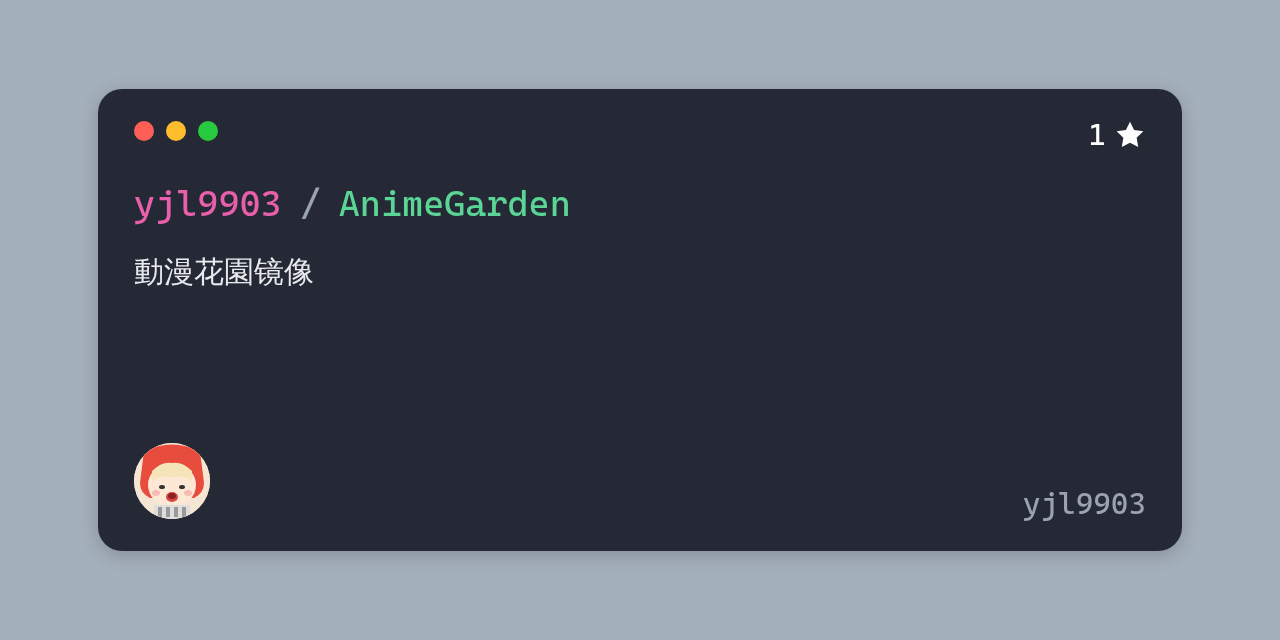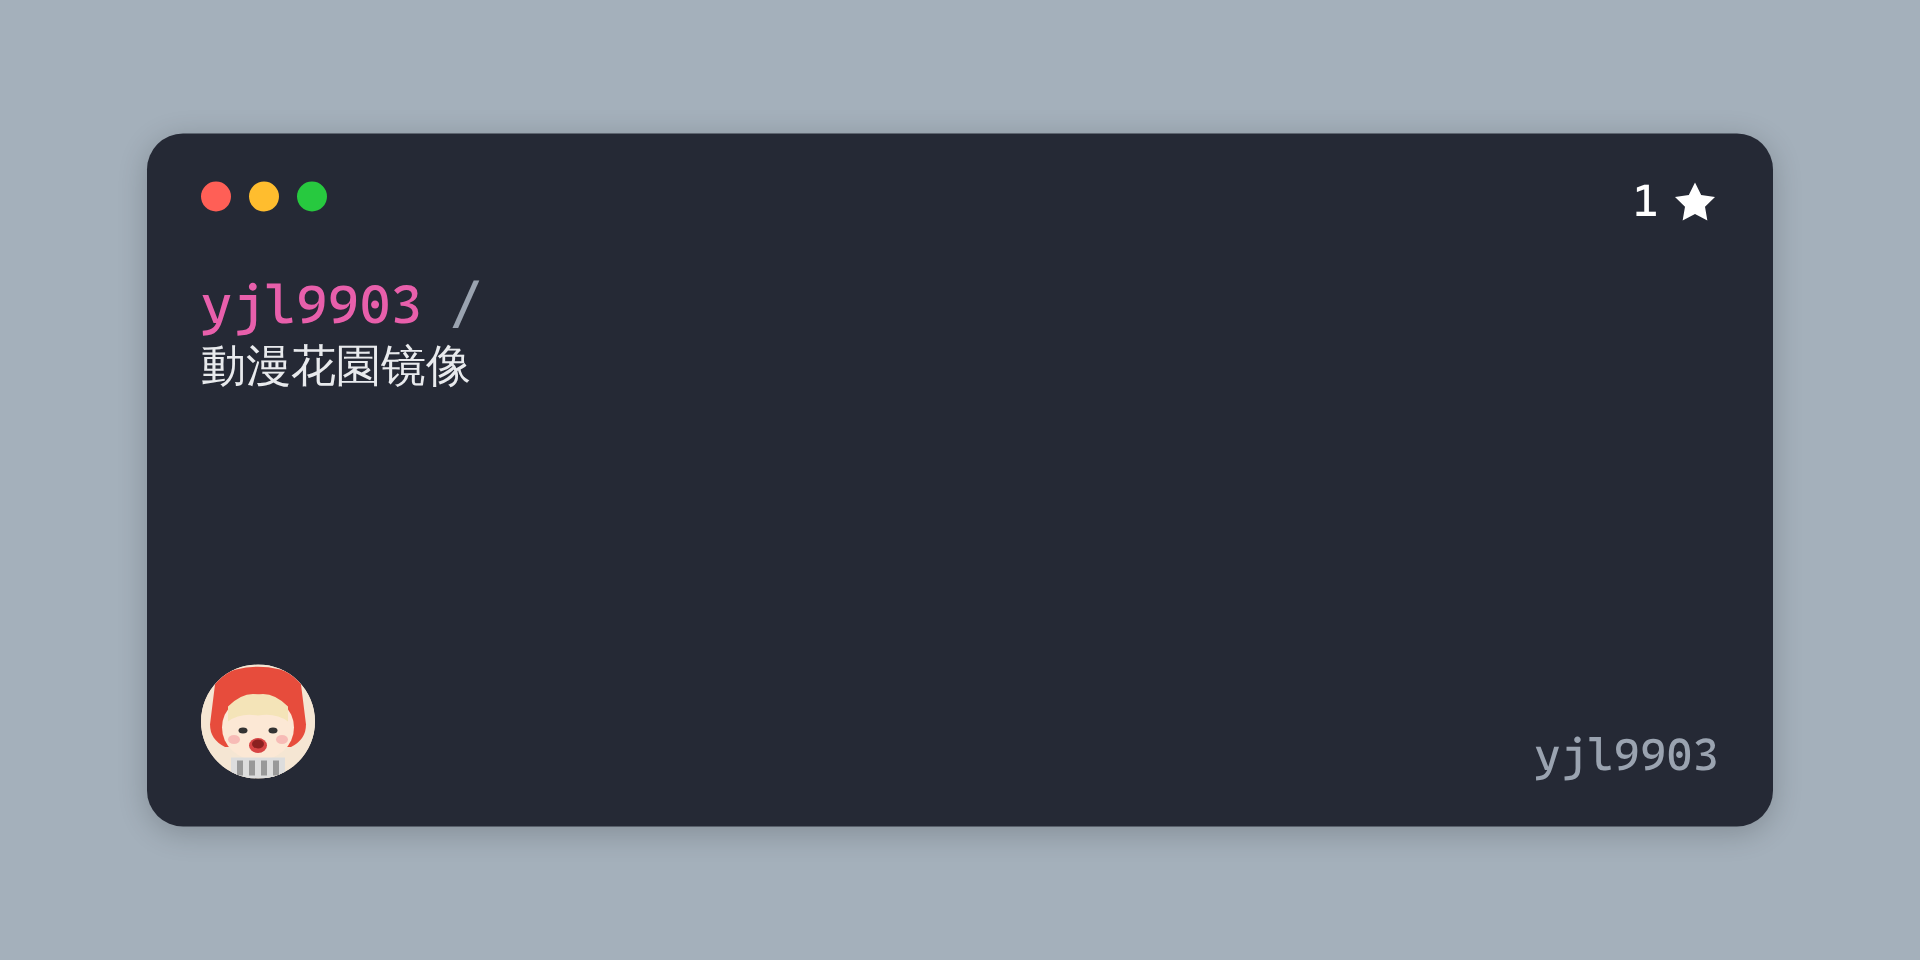--- a/index.html
+++ b/index.html
@@ -76,20 +76,21 @@
     .separator {
       color: #9aa3b0;
       margin: 0 18px;
     }
     
     .repo {
       color: #5ad595;
     }
     
     .description {
+      margin-top: 28px;
       color: #e8eaed;
       font-size: 30px;
       font-weight: 400;
     }
     
     .avatar {
       position: absolute;
       bottom: 32px;
       left: 36px;
       width: 76px;
@@ -126,20 +127,21 @@
   <div class="stars">
     <span>1</span>
     <svg class="star-icon" viewBox="0 0 24 24">
       <path d="M12 2l3.09 6.26L22 9.27l-5 4.87 1.18 6.88L12 17.77l-6.18 3.25L7 14.14 2 9.27l6.91-1.01L12 2z"></path>
     </svg>
   </div>
 
   <div class="title">
     <span class="owner">yjl9903</span>
     <span class="separator">/</span>
+    <span class="repo">AnimeGarden</span>
   </div>
 
   <div class="description">動漫花園镜像</div>
 
   <div class="avatar">
     <svg viewBox="0 0 76 76">
       <rect width="76" height="76" fill="#f5e6d3"></rect>
       <path d="M 10 8 Q 38 -5 66 8 L 70 40 Q 70 50 60 55 L 16 55 Q 6 50 6 40 Z" fill="#e74c3c"></path>
       <ellipse cx="38" cy="42" rx="24" ry="22" fill="#fce8d5"></ellipse>
       <path d="M 18 28 Q 28 18 38 20 Q 48 18 58 28 L 58 38 Q 50 32 38 34 Q 26 32 18 38 Z" fill="#f4e4b8"></path>

